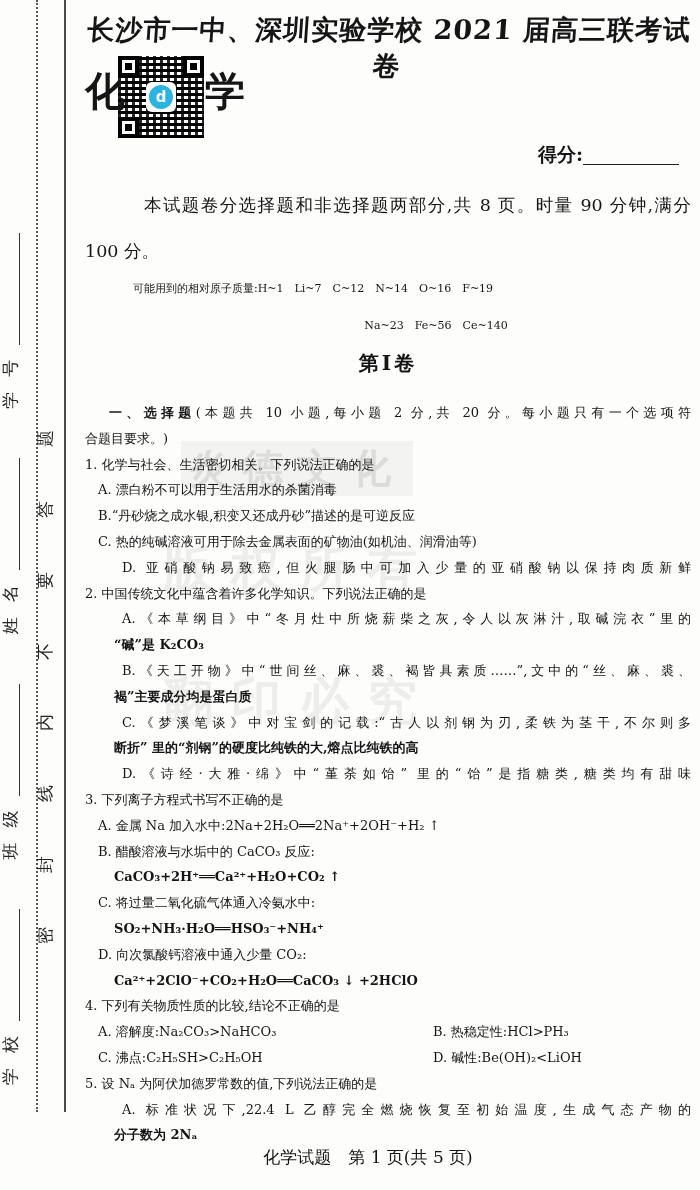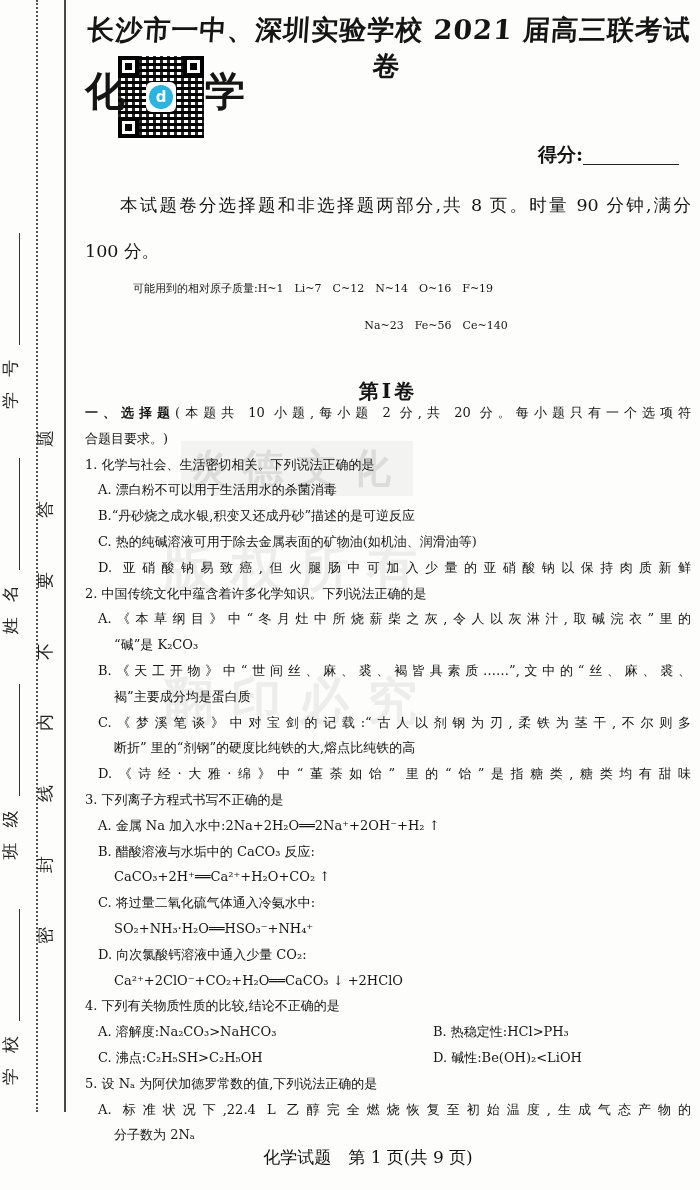--- a/index.html
+++ b/index.html
@@ -40,28 +40,28 @@
     font-weight:bold;font-size:15px;display:flex;align-items:center;justify-content:center;
     font-family:"DejaVu Sans","Liberation Sans",sans-serif;}
 
   .score{position:absolute;top:142px;right:12px;font-size:19px;font-weight:bold;}
   .score .blank{display:inline-block;width:96px;border-bottom:1.5px solid #222;height:1.05em;vertical-align:-4px;}
 
   .intro{position:absolute;top:182px;left:0;width:100%;font-size:17.5px;line-height:46px;}
   .intro .l1{text-indent:2em;}
   .atomic{position:absolute;top:270px;left:12px;width:100%;font-size:11px;line-height:37px;margin-left:36px;}
   .atomic .l2{text-align:center;}
-  .part-title{position:absolute;top:378px;left:0;right:0;text-align:center;font-size:20px;font-weight:bold;letter-spacing:3px;}
+  .part-title{position:absolute;top:350px;left:0;right:0;text-align:center;font-size:20px;font-weight:bold;letter-spacing:3px;}
 
   .qarea{position:absolute;top:400px;left:0;width:100%;font-size:13px;line-height:25.8px;}
   .qarea div{white-space:normal;}
   .bold{font-weight:bold;}
   .o1{padding-left:13px;}
-  .o2{padding-left:29px;}
-  .just{text-align:justify;text-align-last:justify;}
+  .o2{padding-left:29px;font-weight:bold;}
+  .just{text-align:justify;text-align-last:justify;margin-left:24px;}
   .pair{display:flex;}
   .pair .pl{width:348px;padding-left:13px;box-sizing:border-box;}
   .footer{position:absolute;top:1146px;left:-40px;right:0;text-align:center;font-size:17px;}
 
   
   .wm{position:absolute;font-weight:bold;pointer-events:none;}
   .wm1{left:96px;top:441px;font-size:40px;letter-spacing:14px;color:rgba(70,70,70,.13);background:rgba(0,0,0,.04);padding:0 8px;}
   .wm2{left:78px;top:536px;font-size:50px;letter-spacing:18px;color:rgba(80,80,80,.09);}
   .wm3{left:78px;top:668px;font-size:50px;letter-spacing:18px;color:rgba(80,80,80,.09);font-family:Liberation Mono, monospace;}
 </style>
@@ -152,15 +152,15 @@
       <div class="pair">
         <span class="pl">C. 沸点:C₂H₅SH&gt;C₂H₅OH</span>
         <span class="pr">D. 碱性:Be(OH)₂&lt;LiOH</span>
       </div>
 
       <div>5. 设 Nₐ 为阿伏加德罗常数的值,下列说法正确的是</div>
       <div class="o1 just">A. 标准状况下,22.4 L 乙醇完全燃烧恢复至初始温度,生成气态产物的</div>
       <div class="o2">分子数为 2Nₐ</div>
     </div>
 
-    <div class="footer">化学试题　第 1 页(共 9 页)</div>
+    <div class="footer">化学试题　第 1 页(共 5 页)</div>
   </div>
 </div>
 
 </body></html>

